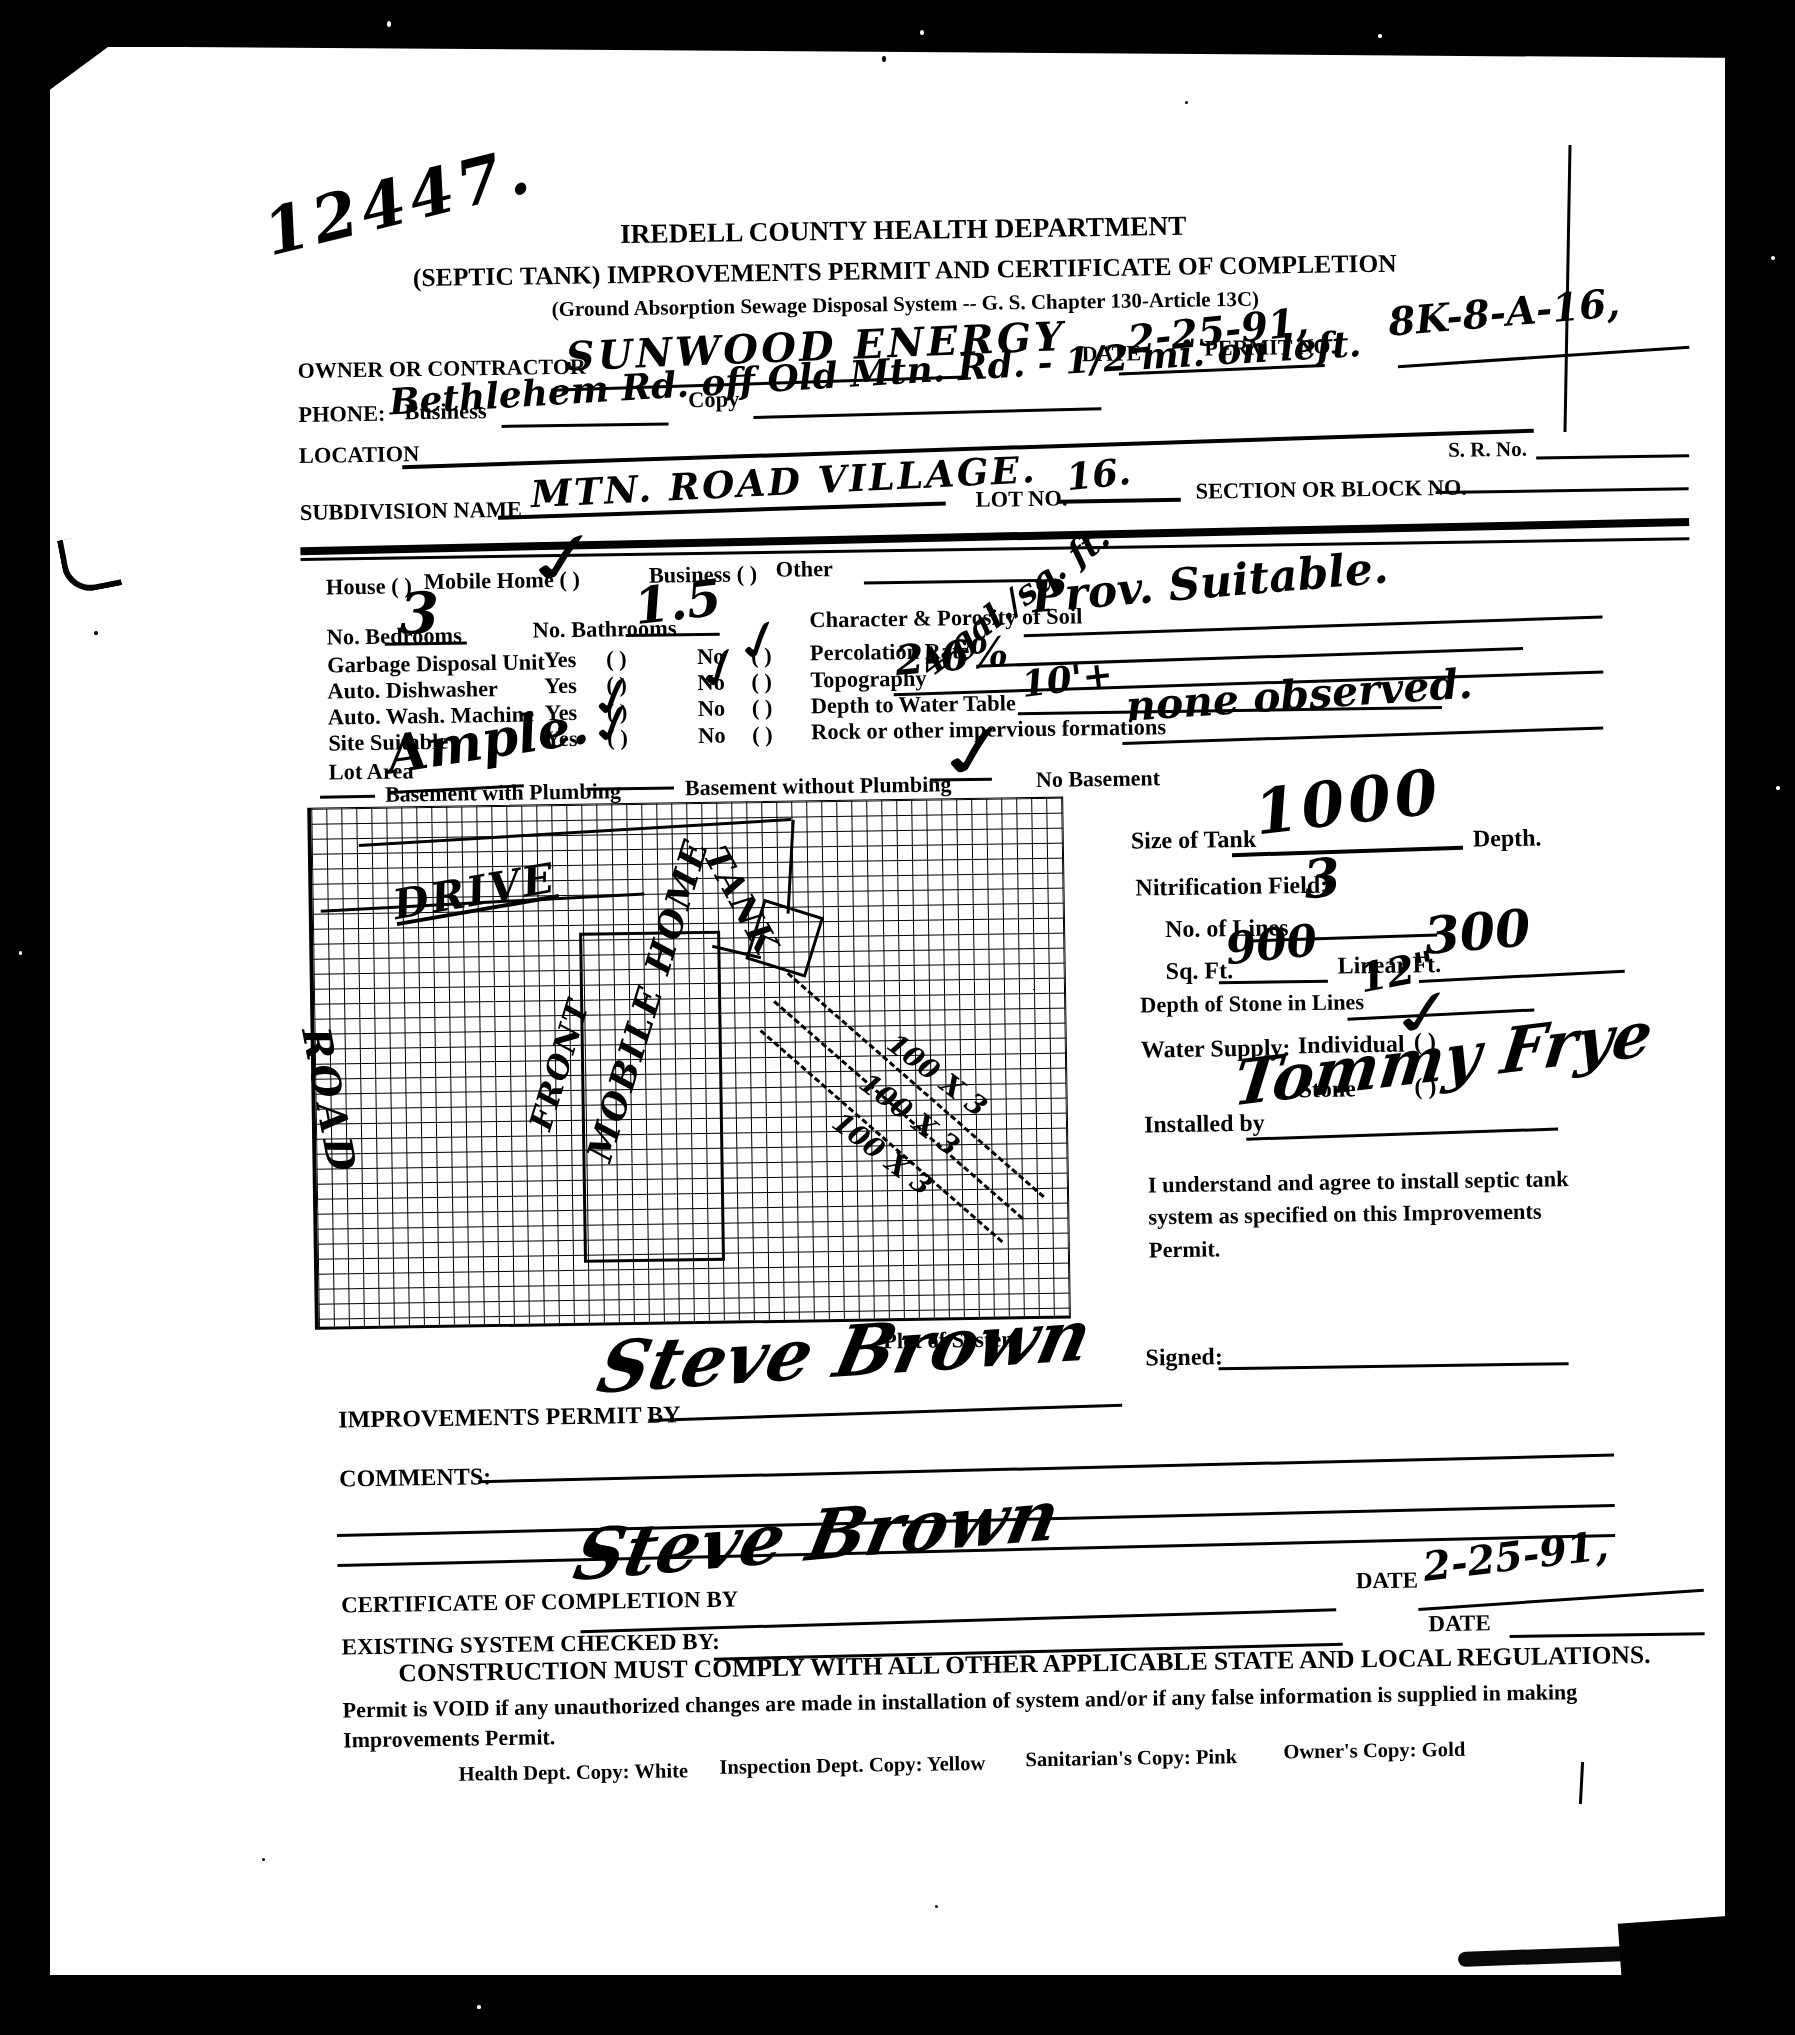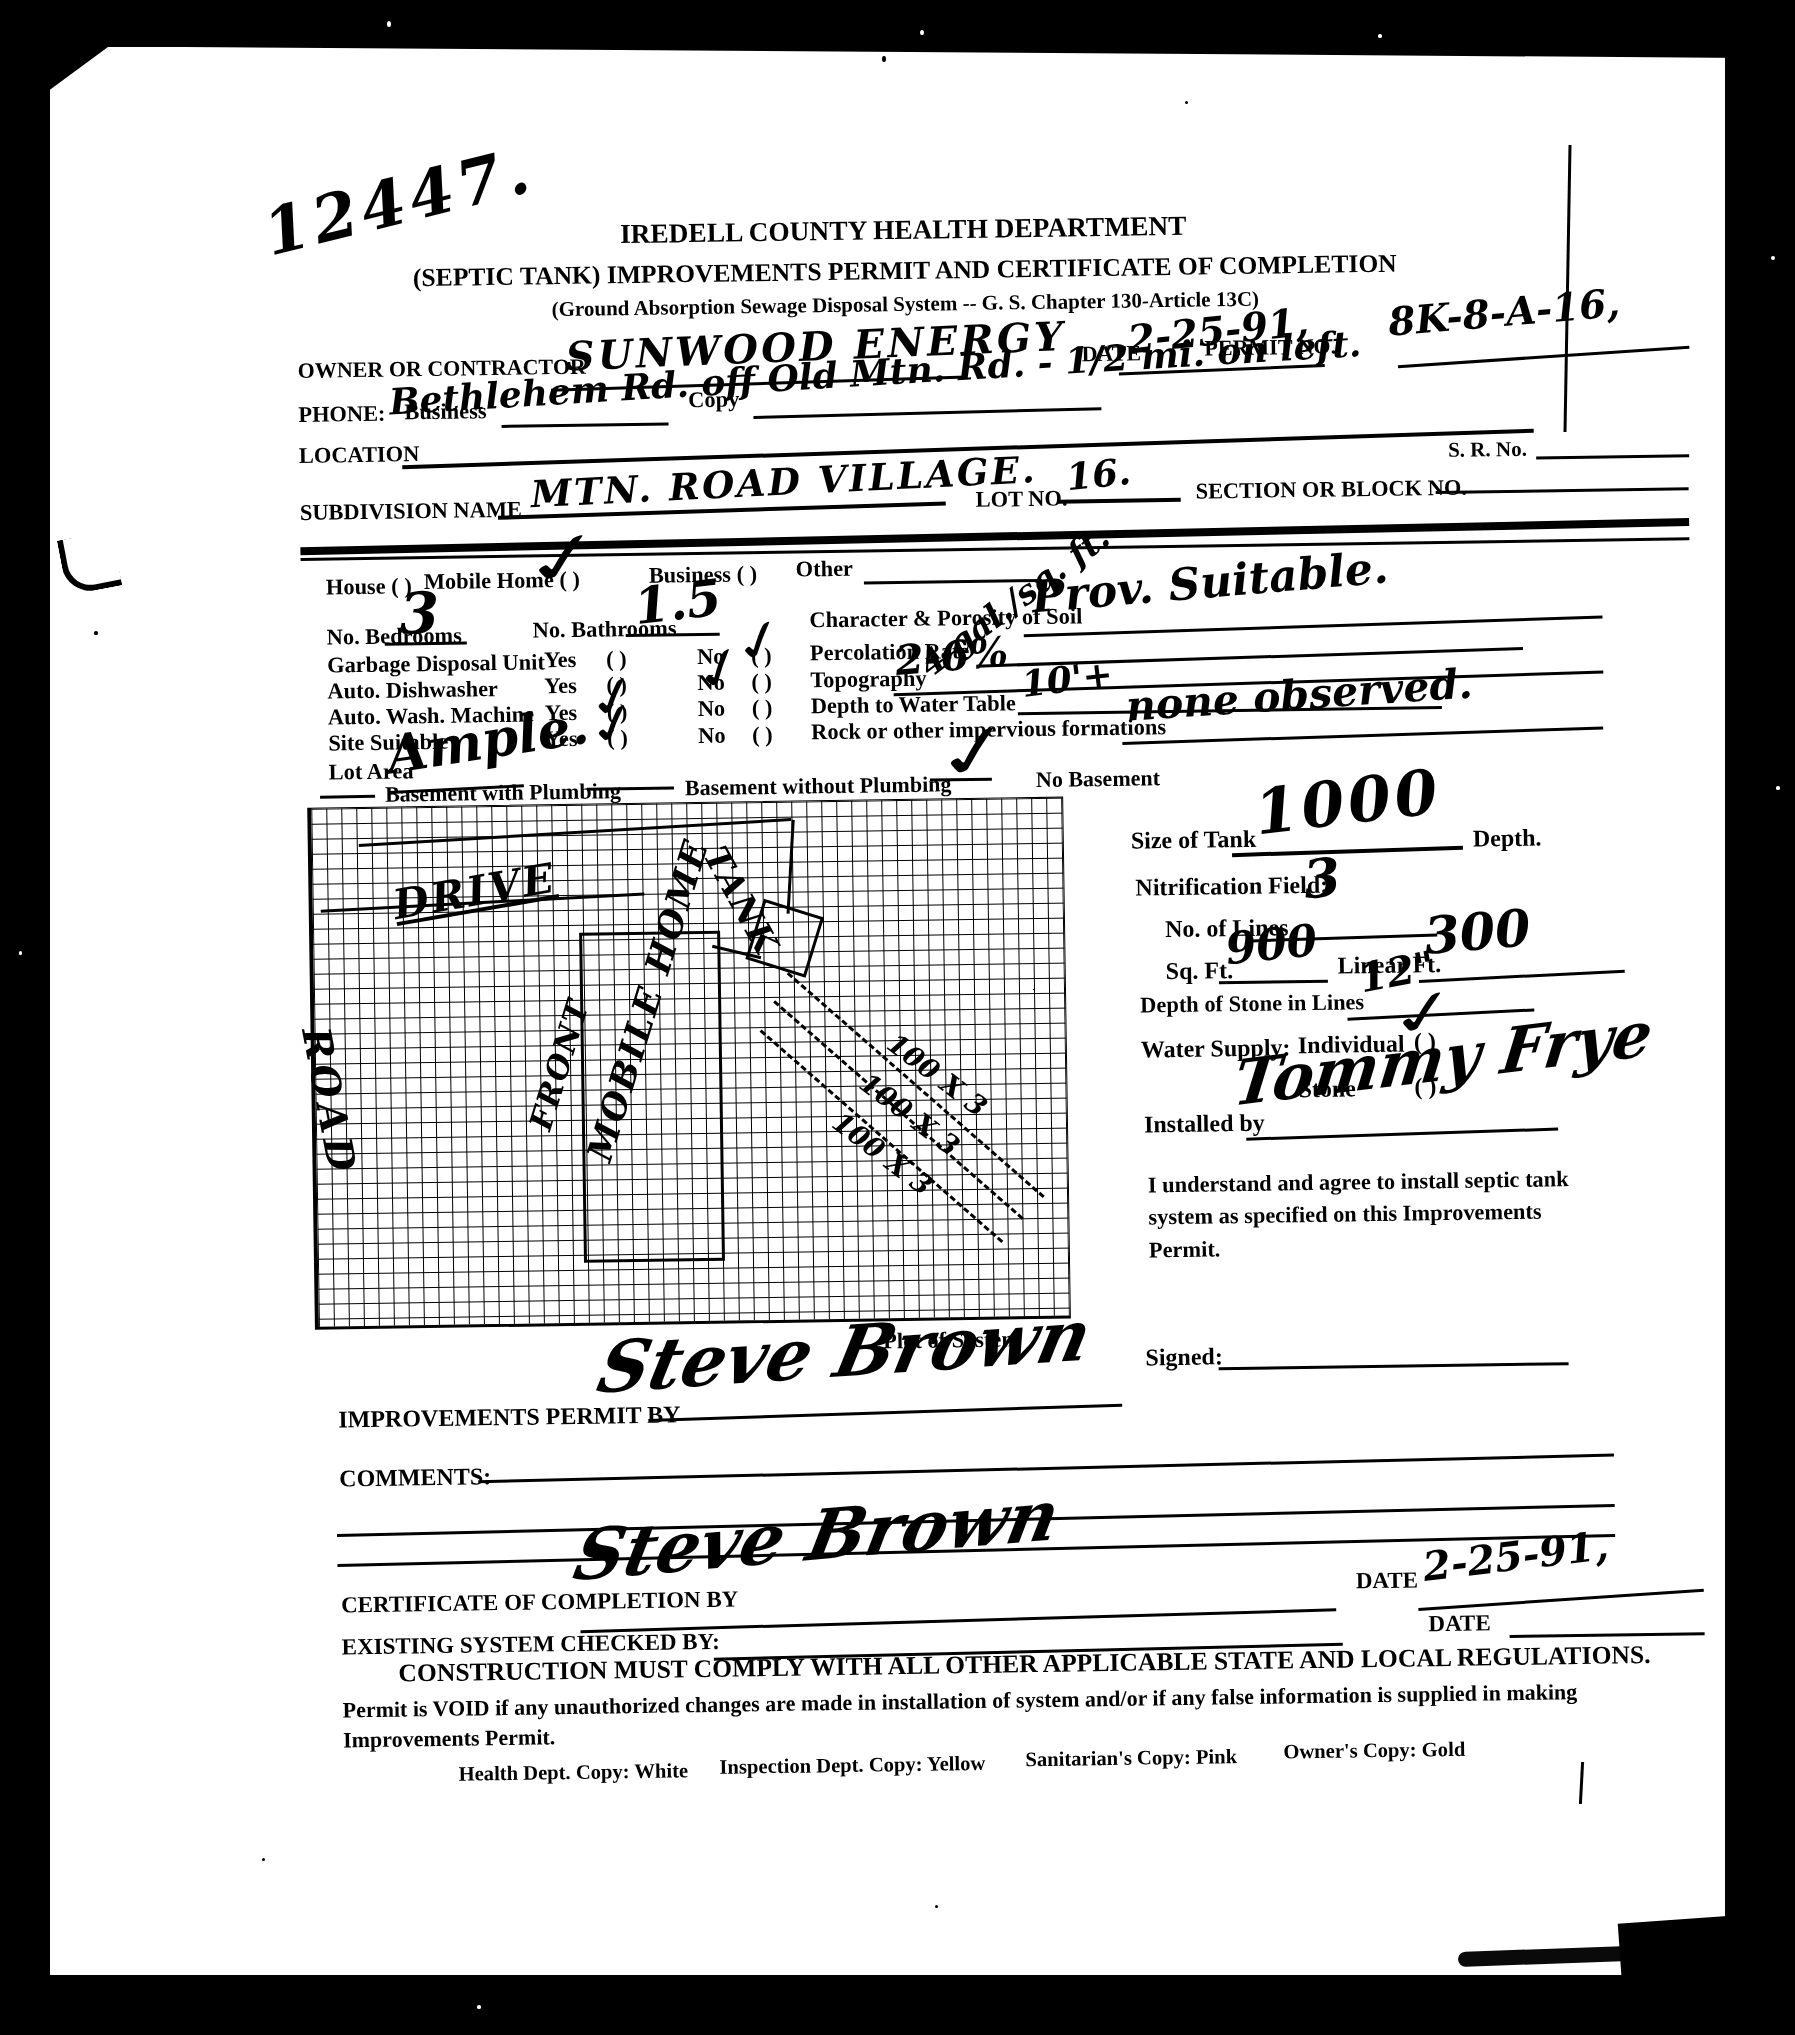--- a/index.html
+++ b/index.html
@@ -65,21 +65,21 @@
     <div class="lb" style="left:1192px;top:483px;font-size:22.4px;">SECTION OR BLOCK NO.</div>
     <div class="ln" style="left:1432px;top:499px;width:253px;height:2.5px;"></div>
 
     <div class="ln" style="left:296px;top:534px;width:1389px;height:8px;transform:rotate(-0.35deg);"></div>
     <div class="ln" style="left:296px;top:549px;width:1389px;height:2.5px;"></div>
 
     <div class="lb" style="left:321px;top:566px;font-size:22.4px;">House (  )</div>
     <div class="lb" style="left:419px;top:562px;font-size:22.4px;">Mobile Home (  )</div>
     <div class="ck" style="left:533px;top:523px;font-size:62px;transform:rotate(-15deg) scaleX(1.6);">✓</div>
     <div class="lb" style="left:644px;top:559px;font-size:22.4px;">Business (  )</div>
-    <div class="lb" style="left:791px;top:555px;font-size:22.4px;">Other</div>
+    <div class="lb" style="left:771px;top:555px;font-size:22.4px;">Other</div>
     <div class="ln" style="left:859px;top:581px;width:178px;height:2.5px;"></div>
 
     <div class="lb" style="left:321px;top:616px;font-size:22.4px;">No. Bedrooms</div>
     <div class="hw" style="left:394px;top:572px;font-size:57px;">3</div>
     <div class="ln" style="left:379px;top:635px;width:82px;height:3.1px;"></div>
     <div class="lb" style="left:527px;top:612px;font-size:22.4px;">No. Bathrooms</div>
     <div class="hw" style="left:629px;top:569px;font-size:50px;transform:rotate(-6deg);">1.5</div>
     <div class="ln" style="left:620px;top:630px;width:94px;height:3.1px;"></div>
     <div class="lb" style="left:804px;top:606px;font-size:22.4px;">Character &amp; Porosity of Soil</div>
     <div class="hw" style="left:1026px;top:561px;font-size:44px;transform:rotate(-4deg);">Prov. Suitable.</div>

